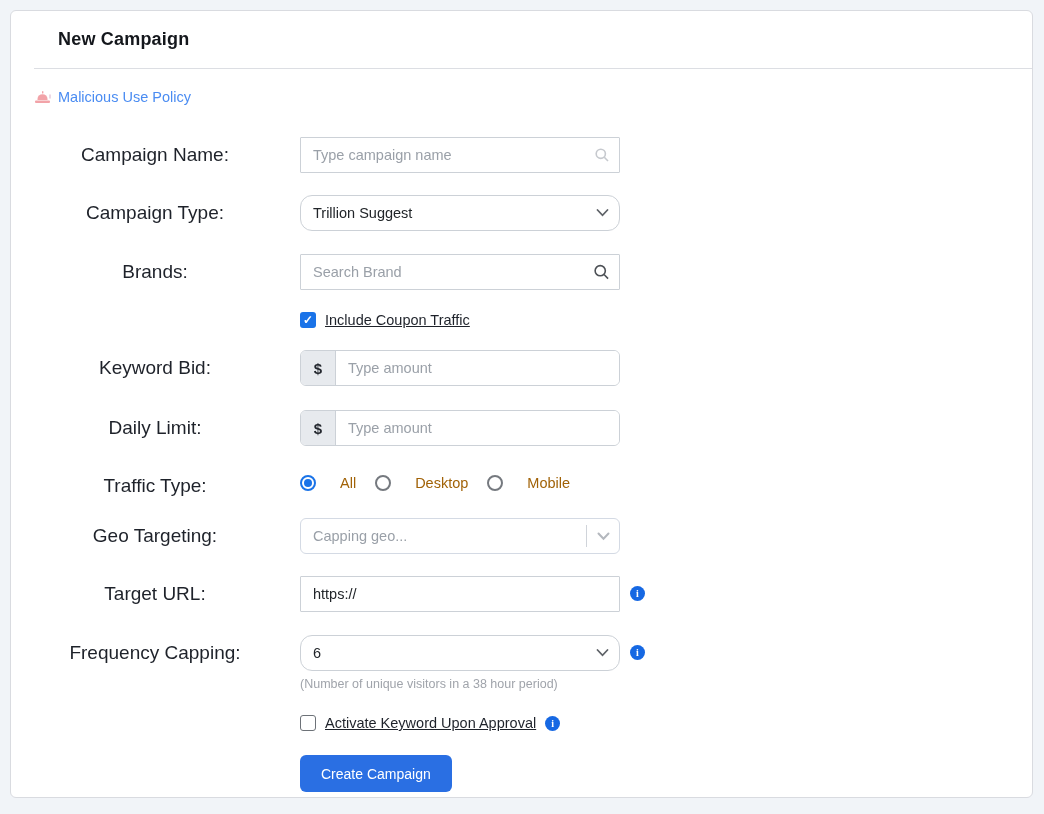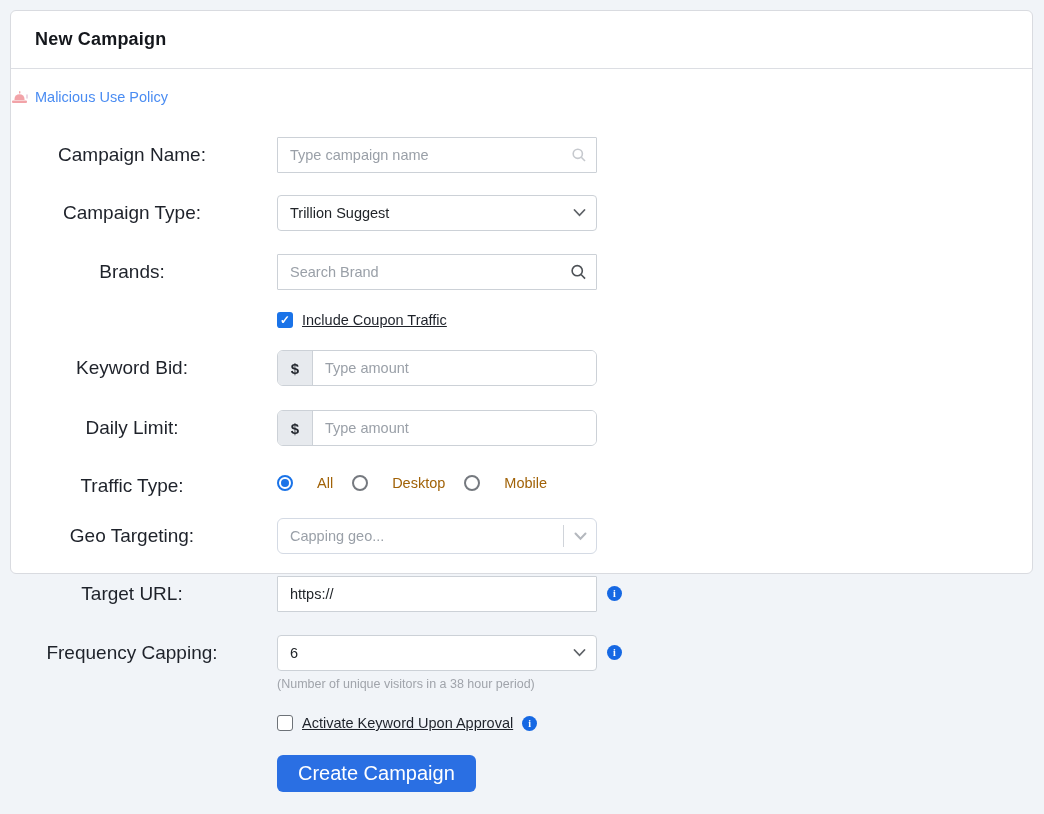--- a/index.html
+++ b/index.html
@@ -6,24 +6,25 @@
   html, body { margin: 0; padding: 0; }
   body {
     width: 1044px; height: 814px;
     background: #f1f4f8;
     font-family: "Liberation Sans", sans-serif;
     position: relative;
     color: #1e222a;
   }
   .card {
     position: absolute; left: 10px; top: 10px;
-    width: 1023px; height: 564px;
+    width: 1023px; height: 788px;
     background: #ffffff;
     border: 1px solid #d9dbe0;
     border-radius: 6px;
+    padding-left: 23px;
   }
   .card-header {
     height: 58px;
     display: flex; align-items: center;
     padding: 0 24px;
     border-bottom: 1px solid #dcdee3;
   }
   .card-title { font-size: 18px; font-weight: bold; color: #14171c; letter-spacing: .2px; }
   .card-body { padding-top: 18px; }
 
@@ -51,21 +52,21 @@
     background: #fff;
   }
   input.txt.noicon { padding-right: 12px; }
   input::placeholder { color: #9aa0a8; opacity: 1; }
 
   .icon-abs { position: absolute; right: 10px; top: 50%; transform: translateY(-50%); display: flex; }
 
   select.sel {
     width: 100%; height: 36px;
     -webkit-appearance: none; appearance: none;
-    border: 1px solid #ccd1d7; border-radius: 4px;
+    border: 1px solid #ccd1d7; border-radius: 12px;
     padding: 0 30px 0 12px;
     font-size: 14.5px; color: #212529; background: #fff; outline: none;
     font-family: "Liberation Sans", sans-serif;
   }
   .chev { position: absolute; right: 11px; top: 50%; transform: translateY(-50%); pointer-events: none; display: flex; }
 
   .igroup {
     display: flex; width: 100%; height: 36px;
     border: 1px solid #ccd1d7; border-radius: 6px; overflow: hidden; background: #fff;
   }
@@ -121,21 +122,21 @@
   .info-after { margin-left: 10px; margin-top: 10px; }
   .info-inline { margin-left: 9px; }
 
   .helper-text { margin-top: 6px; font-size: 12.5px; color: #a0a4ab; }
 
   .btn-primary {
     margin-left: 266px;
     height: 37px; padding: 0 21px;
     background: #2a6fe3; color: #ffffff;
     border: none; border-radius: 6px;
-    font-size: 20px; font-family: "Liberation Sans", sans-serif;
+    font-size: 14px; font-family: "Liberation Sans", sans-serif;
     cursor: pointer;
   }
 
   .mb23 { margin-bottom: 23px; }
   .mb24 { margin-bottom: 24px; }
 </style>
 </head>
 <body>
 
 <div class="card">

